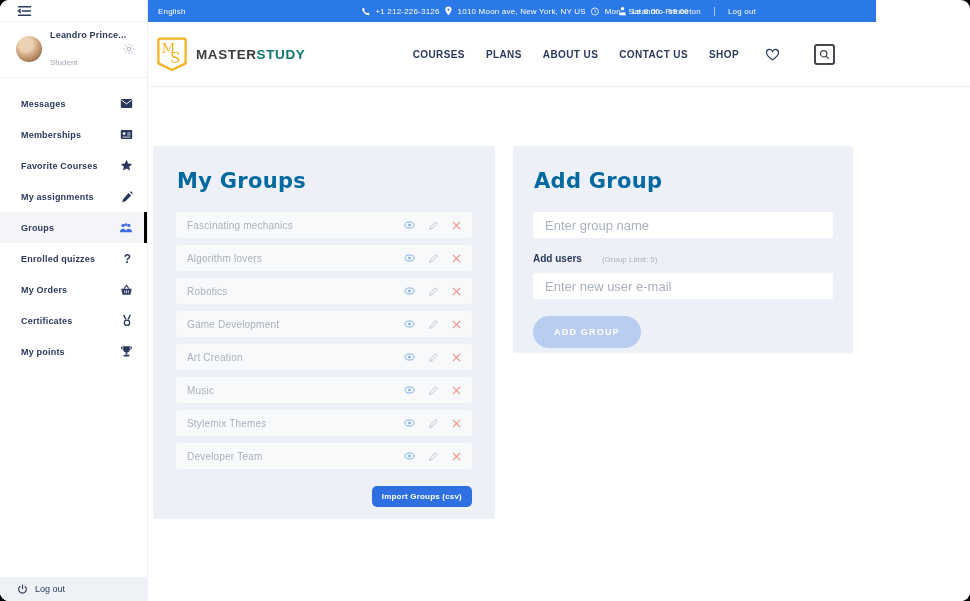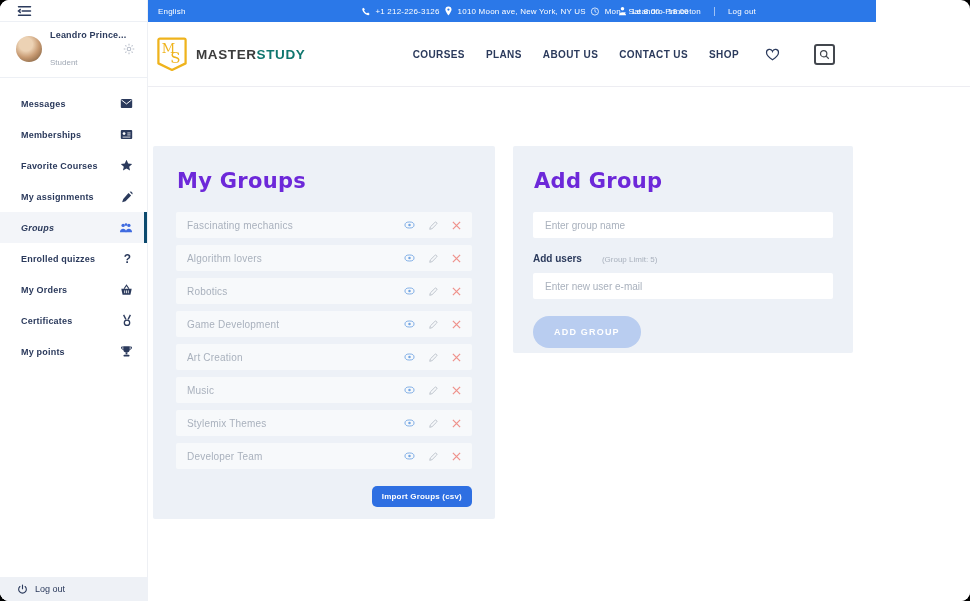--- a/index.html
+++ b/index.html
@@ -14,21 +14,21 @@
   .avatar{width:26px;height:26px;border-radius:50%;flex:0 0 26px;
     background:radial-gradient(circle at 38% 32%,#ecd2b4 0 28%,#c79a72 55%,#8a6847 85%,#6e5136);}
   .p-meta{margin-left:8px;min-width:0;flex:1;}
   .p-name{font-size:9px;font-weight:700;color:#2b3a5c;letter-spacing:.2px;white-space:nowrap;}
   .p-role{font-size:8px;color:#a0a8b4;margin-top:18px;}
   .gear{color:#b7bdc9;margin-left:2px;}
   .nav-list{padding-top:10px;}
   .nav-item{height:31px;display:flex;align-items:center;padding:0 14px 0 21px;cursor:pointer;color:#2b3a5c;}
   .nav-item .lbl{flex:1;font-size:9px;font-weight:700;letter-spacing:.2px;}
   .nav-item .ic{color:#2b3a5c;}
-  .nav-item.active{background:#f3f5f9;border-right:3px solid #0c4a6e;padding-right:11px;font-style:italic;}
+  .nav-item.active{background:#f3f5f9;border-right:3px solid #000000;padding-right:11px;}
   .nav-item.active .ic{color:#3f6be0;}
   .logout-bar{position:absolute;left:0;bottom:0;width:148px;height:24px;background:#eef1f6;
     display:flex;align-items:center;gap:7px;padding-left:17px;color:#2b3a5c;font-size:9px;cursor:pointer;}
 
   
   .topbar{position:absolute;left:148px;top:0;width:728px;height:22px;background:#2b78e8;color:#fff;z-index:2;}
   .topbar .seg{position:absolute;top:0;height:22px;display:flex;align-items:center;gap:5px;font-size:8px;letter-spacing:.2px;}
   .tb-lang{left:10px;}
   .tb-center{left:50%;transform:translateX(-46%);gap:24px;}
   .tb-item{display:flex;align-items:center;gap:5px;}
@@ -47,34 +47,34 @@
   .main-nav .nav-link{font-size:10px;font-weight:700;color:#2b3a5c;letter-spacing:.4px;cursor:pointer;}
   .heart-btn{margin-left:5px;color:#2b3a5c;cursor:pointer;display:flex;}
   .search-btn{margin-left:13px;width:21px;height:21px;border:2px solid #43474e;border-radius:3px;
     display:flex;align-items:center;justify-content:center;color:#43474e;cursor:pointer;background:#fff;}
 
   
   .main{position:absolute;left:148px;top:87px;width:822px;height:514px;background:#fff;}
   .panel{position:absolute;top:59px;background:#edf1f7;border-radius:2px;padding:17px 23px 20px;}
   .groups-panel{left:5px;width:342px;height:373px;}
   .add-panel{left:365px;width:340px;height:207px;padding:17px 20px 20px;}
-  .panel-title{font-size:21px;font-weight:800;color:#6d28d9;letter-spacing:.3px;margin:6px 0 19px 1px;
+  .panel-title{font-size:21px;font-weight:800;color:#0369a1;letter-spacing:.3px;margin:6px 0 19px 1px;
     font-family:"DejaVu Sans","Liberation Sans",sans-serif;}
   .group-row{height:26px;background:#f7f9fb;border-radius:2px;margin-bottom:7px;display:flex;align-items:center;padding:0 11px;}
   .g-name{flex:1;font-size:10px;color:#a9b1bd;letter-spacing:.2px;}
   .g-actions{display:flex;align-items:center;gap:13px;}
   .act{cursor:pointer;display:flex;}
   .act.eye{color:#72a5e3;}
   .act.pen{color:#b3bac4;}
   .act.del{color:#ef928c;}
   .import-wrap{text-align:right;margin-top:16px;}
   .import-btn{background:#2e6fe2;color:#fff;border:none;border-radius:5px;font-size:8px;font-weight:700;
     letter-spacing:.2px;padding:6px 10px;cursor:pointer;font-family:inherit;text-align:right;}
   .field{width:100%;height:26px;background:#fff;border:none;border-radius:2px;padding:0 12px;
-    font-size:10px;color:#44506b;outline:none;font-family:inherit;}
+    font-size:13px;color:#44506b;outline:none;font-family:inherit;}
   .field::placeholder{color:#a9b1bd;}
   .users-label{margin:15px 0 9px;font-size:10px;color:#2b3a5c;font-weight:600;}
   .limit-note{font-size:8px;color:#a9b1bd;font-weight:400;margin-left:20px;}
   .add-btn{margin-top:17px;background:#b9cdf0;color:#fff;border:none;border-radius:17px;
     font-size:9px;font-weight:800;letter-spacing:1.2px;padding:11px 21px;cursor:default;font-family:inherit;}
   .ic svg{display:block;}
 </style>
 </head>
 <body>
 

